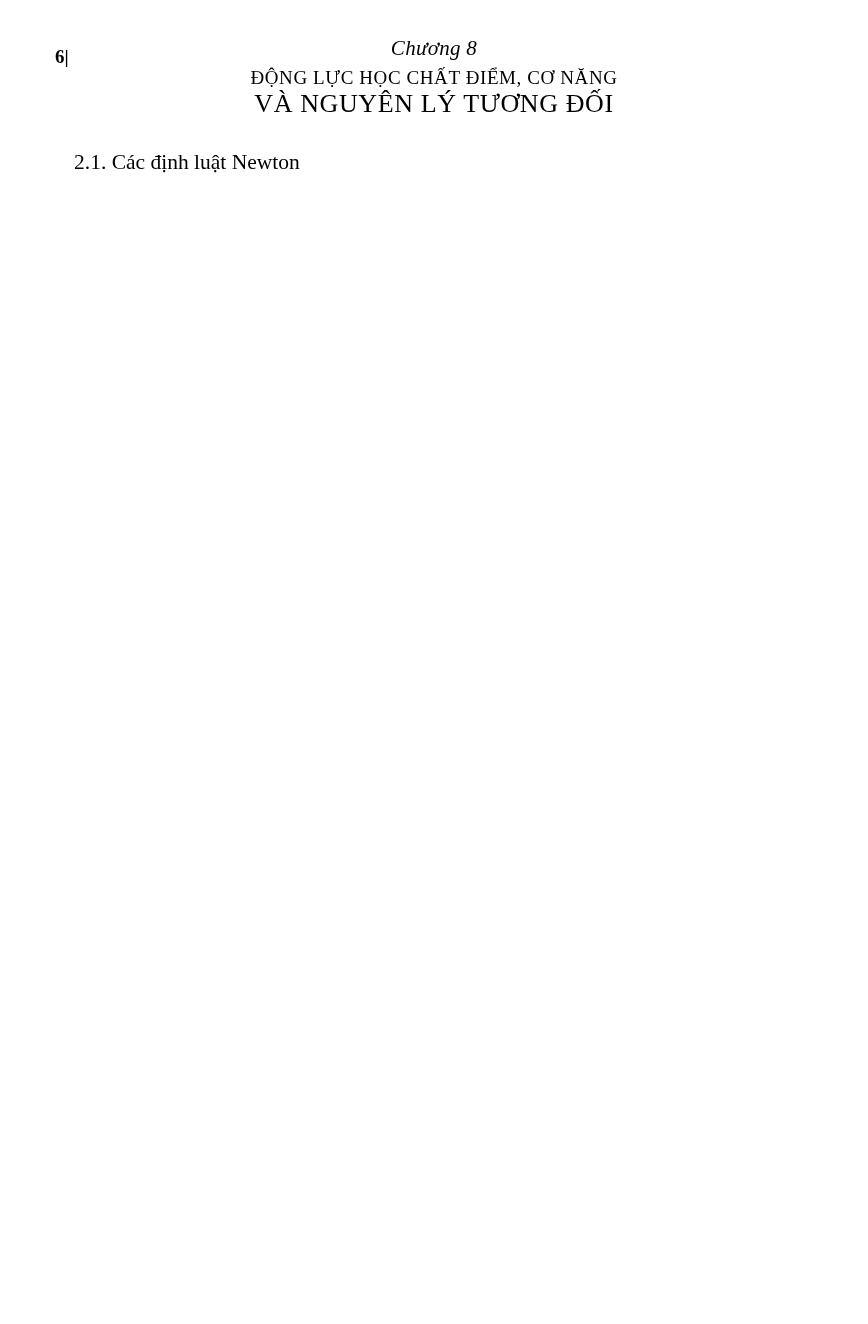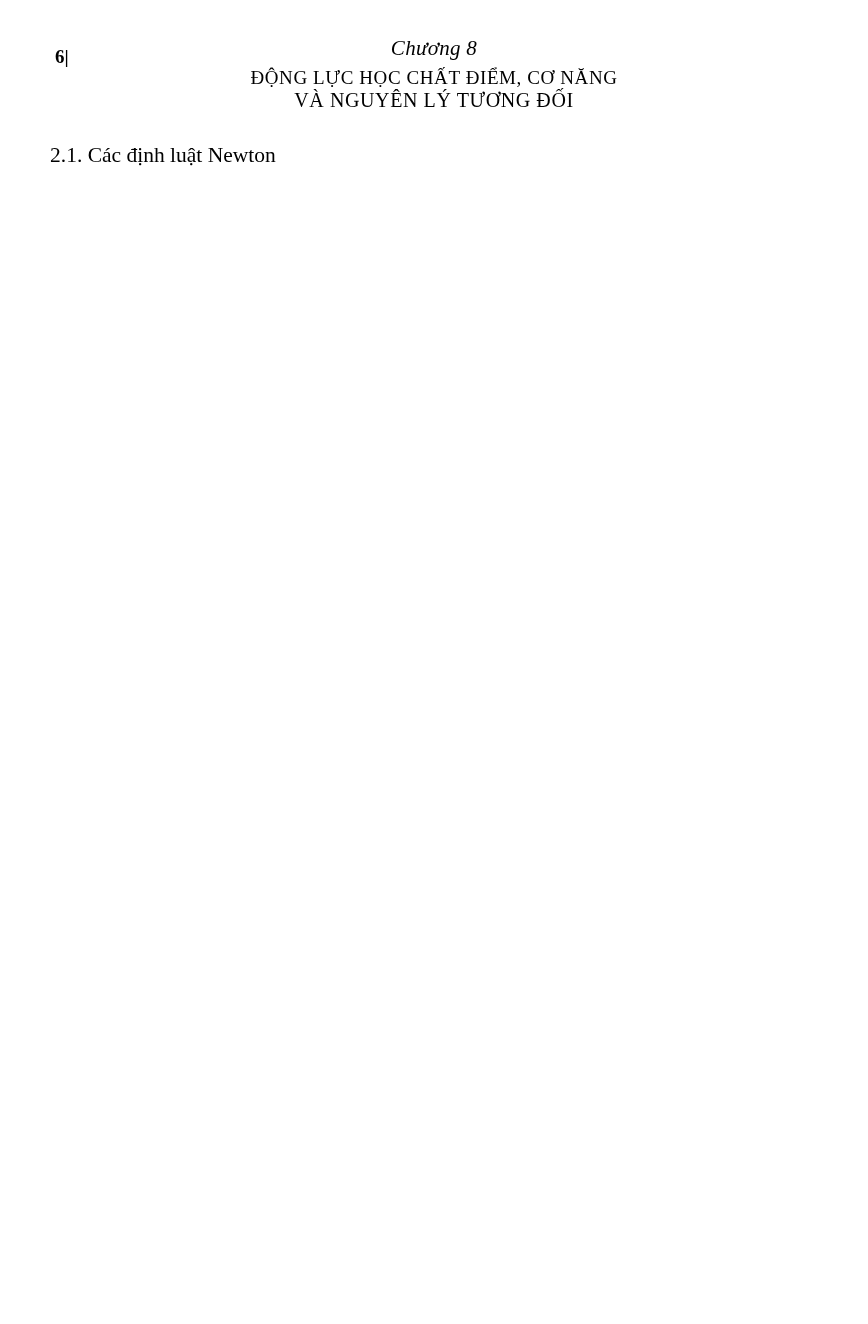--- a/index.html
+++ b/index.html
@@ -40,21 +40,21 @@
     font-size: 21px;
     letter-spacing: 0.3px;
     margin-bottom: 6px;
   }
   .chapter-title-1 {
     font-size: 19px;
     letter-spacing: 0.6px;
     line-height: 1.18;
   }
   .chapter-title-2 {
-    font-size: 20px;
+    font-size: 26px;
     letter-spacing: 0.6px;
     line-height: 1.18;
     font-family: Liberation Serif, serif;
   }
   .toc {
     margin-top: 26px;
     padding: 0 22px 0 50px;
   }
   .toc-group {
     margin-bottom: 2px;
@@ -66,20 +66,21 @@
     line-height: 1.0;
     padding: 5.5px 0;
     white-space: nowrap;
   }
   .entry.level1 {
     padding-left: 0px;
   }
   .entry .label {
     flex: 0 0 auto;
     padding-right: 4px;
+    margin-left: 24px;
   }
   .entry .dots {
     flex: 1 1 auto;
     overflow: hidden;
     white-space: nowrap;
     position: relative;
     top: -2px;
     letter-spacing: 1.6px;
     font-size: 20px;
     color: #000;

